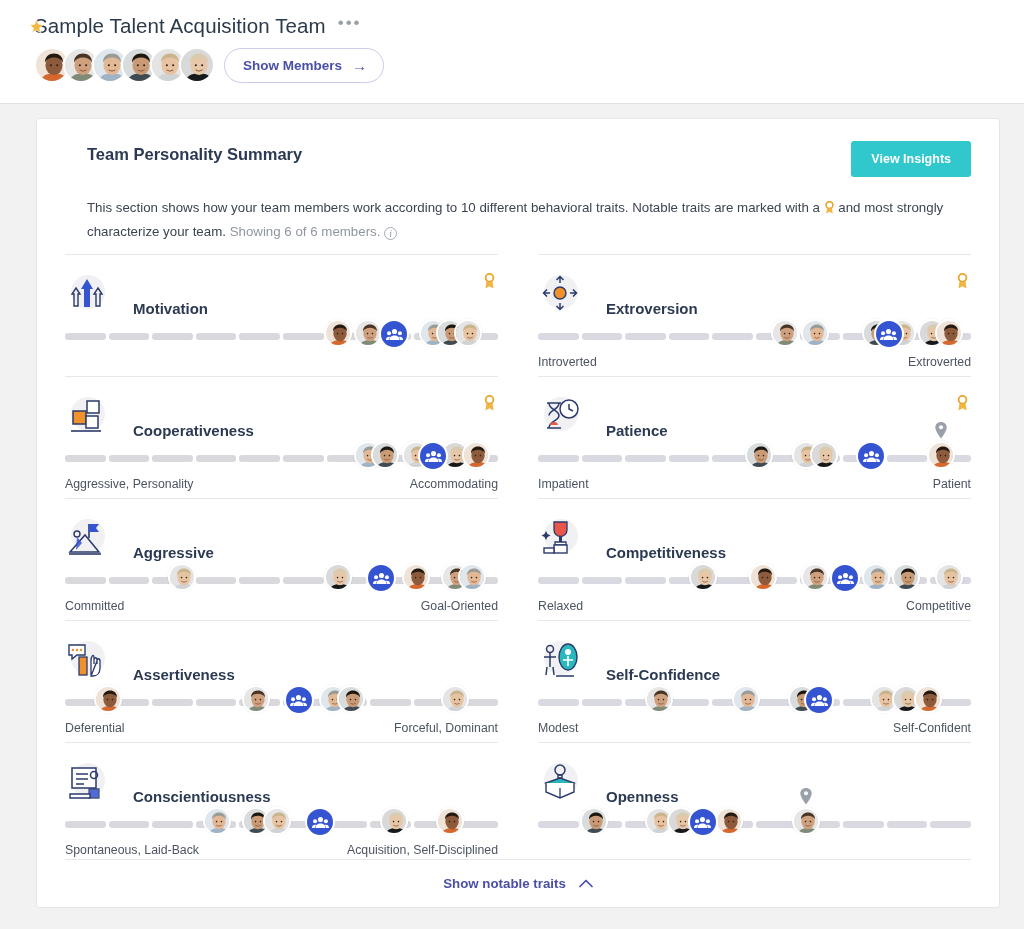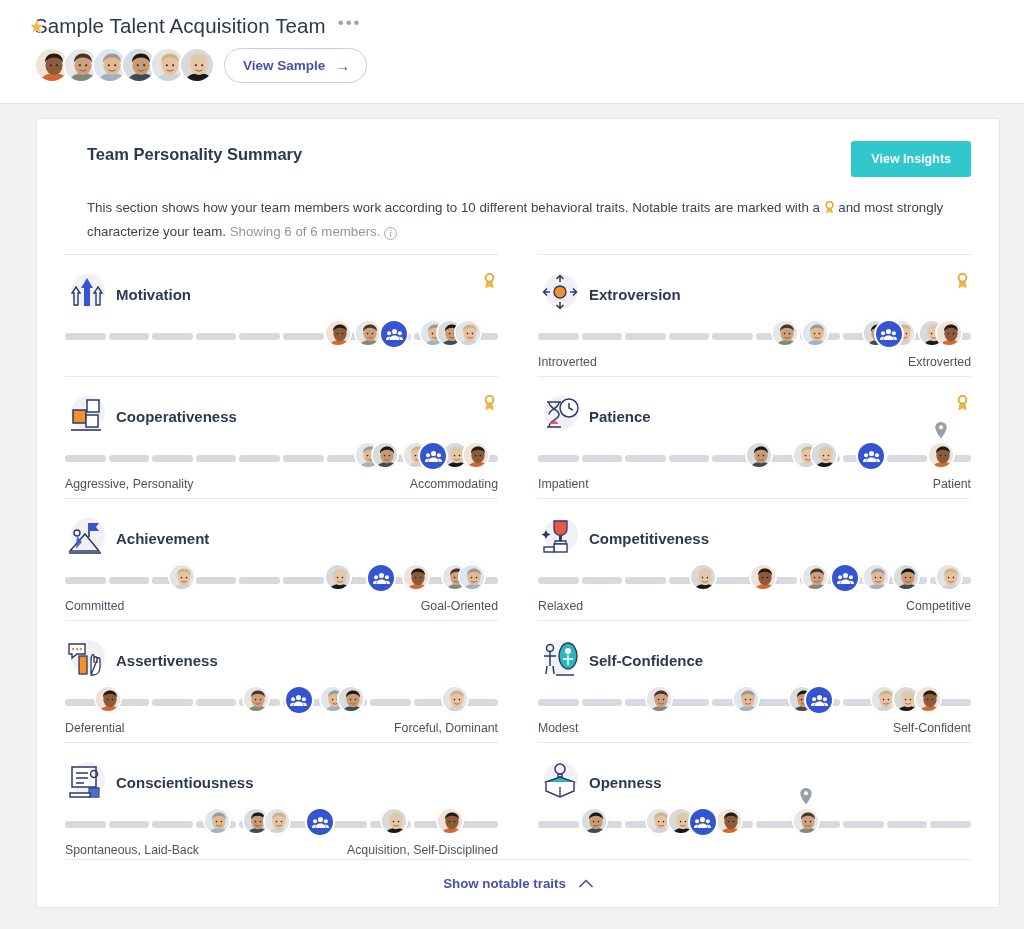--- a/index.html
+++ b/index.html
@@ -108,21 +108,21 @@
     display: grid;
     grid-template-columns: 1fr 1fr;
     column-gap: 40px;
   }
   .trait {
     position: relative;
     padding: 16px 0 12px 0;
     border-top: 1px solid #e8e8ea;
     height: 122px;
   }
-  .trait-head { display: flex; align-items: center; gap: 5px; height: 46px; }
+  .trait-head { display: flex; align-items: flex-end; gap: 22px; height: 46px; }
   .trait-icon {
     width: 44px; height: 44px; flex: 0 0 auto;
     display: flex; align-items: center; justify-content: center;
   }
   .trait-name {
     font-size: 15px; font-weight: 700; color: #2b3a52;
     margin-left: 2px;
   }
   .medal-corner { position: absolute; right: 2px; top: 18px; }
 
@@ -236,21 +236,21 @@
             <rect width="40" height="40" fill="#d9d9d9"></rect>
             <path d="M4 40c0-9 7-13 16-13s16 4 16 13z" fill="#16181a"></path>
             <ellipse cx="20" cy="18" rx="9.5" ry="11" fill="#e6c7a8"></ellipse>
             <path d="M10 15c0-7 4.5-10 10-10s10 3 10 10c-2-4-5.5-5.5-10-5.5S12 11 10 15z" fill="#d9cbae"></path>
             <circle cx="16.5" cy="18" r="1.15" fill="#2a2119"></circle>
             <circle cx="23.5" cy="18" r="1.15" fill="#2a2119"></circle>
             <path d="M16.5 23.5q3.5 2.6 7 0" fill="none" stroke="#8a5a44" stroke-width="1.1" stroke-linecap="round"></path>
           </svg></div>
       </div>
     <div class="view-members">
-      <span>View Sample</span>
+      <span>Show Members</span>
       <span class="vm-arrow">→</span>
     </div>
   <div class="star-badge"><svg width="15" height="15" viewBox="0 0 20 20">
           <polygon points="10,1 12.6,7 19,7.6 14.2,11.9 15.6,18.2 10,15 4.4,18.2 5.8,11.9 1,7.6 7.4,7" fill="#f4b840" stroke="#fff" stroke-width="1"></polygon>
         </svg></div>
     </div>
 </div>
 
 <div class="card">
 
@@ -691,21 +691,21 @@
             <svg width="44" height="44" viewBox="0 0 44 44">
               <circle cx="23" cy="19" r="17" fill="#f1f1f3"></circle>
               <path d="M5 35 L20 18 L34 35z" fill="none" stroke="#2b3a6b" stroke-width="1.5"></path>
               <path d="M24 7v14" stroke="#2b3a6b" stroke-width="1.6"></path>
               <path d="M24 7h10l-3 4 3 4H24z" fill="#3554d1"></path>
               <circle cx="12" cy="17" r="3" fill="none" stroke="#2b3a6b" stroke-width="1.4"></circle>
               <path d="M12 20 l5 6 l-6 7" fill="#3554d1" opacity=".85"></path>
               <path d="M4 37h32" stroke="#2b3a6b" stroke-width="1.6"></path>
             </svg>
           </div>
-          <div class="trait-name">Achievement</div>
+          <div class="trait-name">Aggressive</div>
         </div>
         <div class="track-wrap">
           <div class="track">
             <div class="seg"></div>
             <div class="seg"></div>
             <div class="seg"></div>
             <div class="seg"></div>
             <div class="seg"></div>
             <div class="seg"></div>
             <div class="seg"></div>

